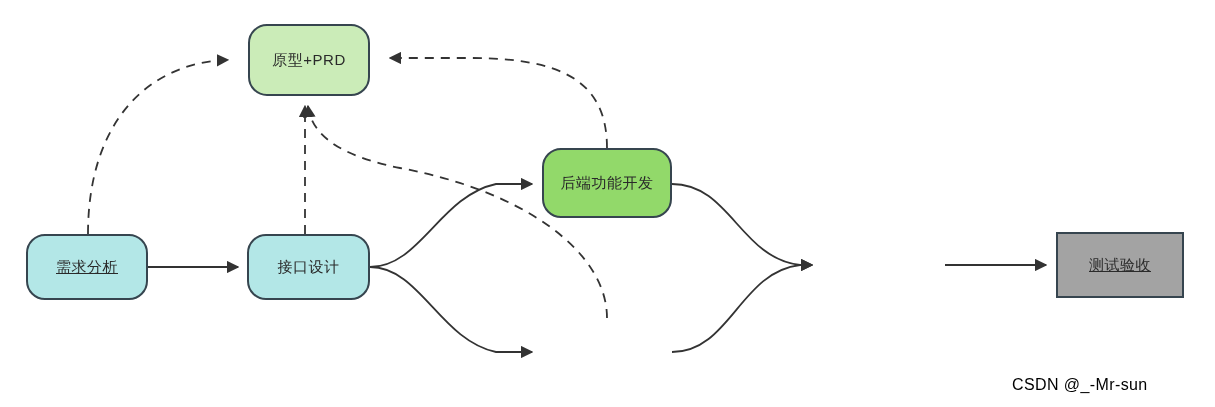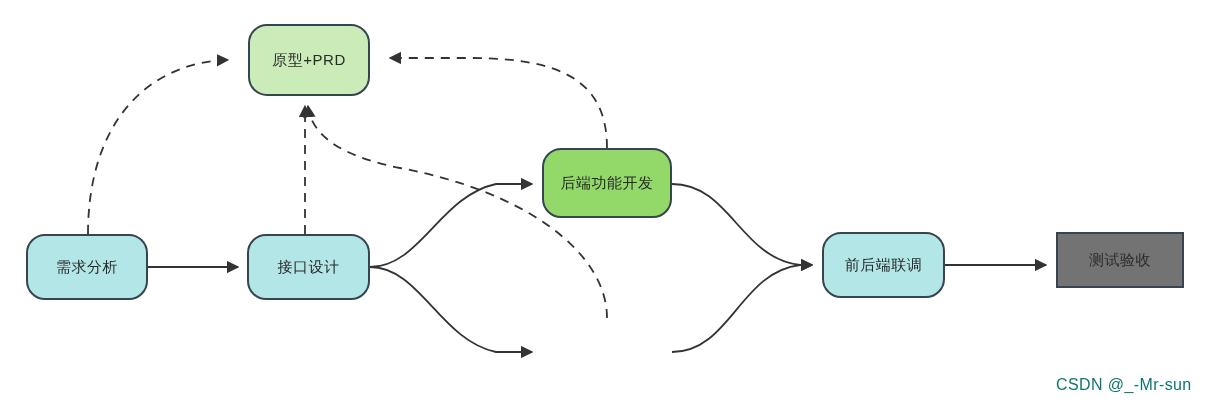--- a/index.html
+++ b/index.html
@@ -20,25 +20,24 @@
     font-size:15px;
     color:#2a2a2a;
     letter-spacing:0.5px;
     white-space:nowrap;
     z-index:2;
   }
   .node.square{border-radius:0;}
   .watermark{
     position:absolute;
     font-size:16px;
-    color:#0f766e;
+    color:#000000;
     letter-spacing:0.4px;
     white-space:nowrap;
     z-index:3;
-    margin-left:44px;
   }
 </style>
 </head>
 <body>
 
 <div id="canvas">
 
   <svg class="edges" viewBox="0 0 1215 407" xmlns="http://www.w3.org/2000/svg">
     <defs>
       <marker id="arrow" viewBox="0 0 10 10" refX="9" refY="5" markerWidth="7" markerHeight="7" orient="auto-start-reverse">
@@ -64,36 +63,33 @@
 
     <path d="M 607 148 C 607 80, 560 58, 470 58 L 390 58" fill="none" stroke="#333333" stroke-width="1.8" stroke-dasharray="9 7" marker-end="url(#arrow)"></path>
 
     <path d="M 607 318 C 607 250, 520 190, 400 168 C 350 158, 312 140, 308 106" fill="none" stroke="#333333" stroke-width="1.8" stroke-dasharray="9 7" marker-end="url(#arrow)"></path>
   </svg>
 
   <div class="node" style="left:248px;top:24px;width:122px;height:72px;background:#cbecb8;">
     <span>原型+PRD</span>
   </div>
 
-  <div class="node" style="left:26px;top:234px;width:122px;height:66px;background:#b3e7e7;">
+  <div class="node" style="left:26px;top:234px;width:122px;height:66px;background:#b3e7e7;text-decoration:underline;">
     <span>需求分析</span>
   </div>
 
   <div class="node" style="left:247px;top:234px;width:123px;height:66px;background:#b3e7e7;">
     <span>接口设计</span>
   </div>
 
   <div class="node" style="left:542px;top:148px;width:130px;height:70px;background:#92d96a;">
     <span>后端功能开发</span>
   </div>
 
 
-  <div class="node" style="left:822px;top:232px;width:123px;height:66px;background:#b3e7e7;">
-    <span>前后端联调</span>
-  </div>
 
-  <div class="node square" style="left:1056px;top:232px;width:128px;height:56px;background:#737373;">
+  <div class="node square" style="left:1056px;top:232px;width:128px;height:66px;background:#a3a3a3;text-decoration:underline;">
     <span>测试验收</span>
   </div>
 
   <div class="watermark" style="left:1012px;top:376px;">CSDN @_-Mr-sun</div>
 
 </div>
 
 </body></html>

